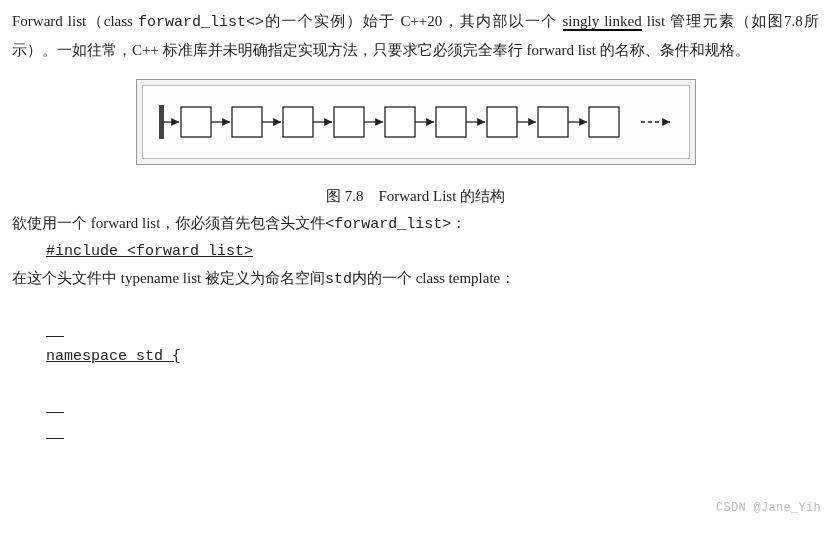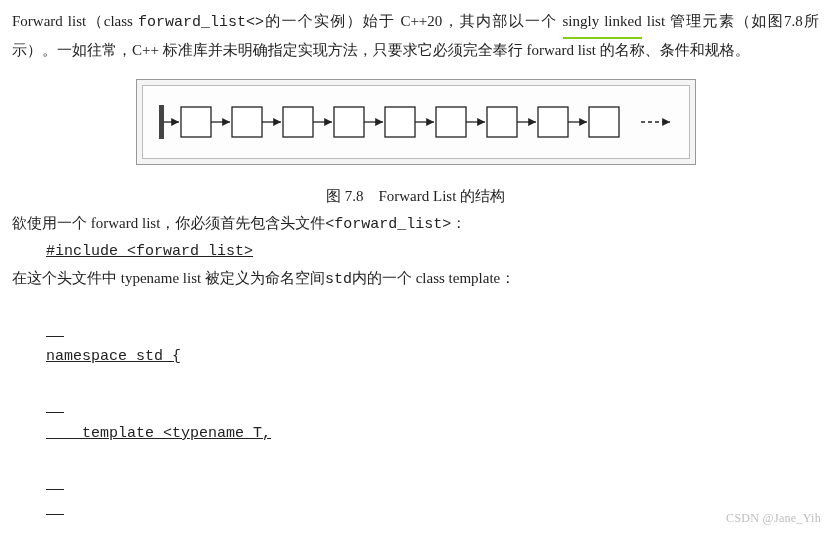--- a/index.html
+++ b/index.html
@@ -11,22 +11,22 @@
       line-height: 1.85;
       color: #222;
       padding: 8px 12px;
       background: #fff;
       overflow: hidden;
       position: relative;
     }
     .para { text-align: justify; }
     .mono { font-family: 'Courier New', monospace; }
     .underline-red {
-      border-bottom: 2px solid #84cc16;
-      padding-bottom: 8px;
+      border-bottom: 2px solid #000000;
+      padding-bottom: 0px;
     }
     .diagram-wrap {
       margin: 14px auto 10px;
       width: 560px;
     }
     .diagram-caption {
       text-align: center;
       margin: 18px 0 0;
       font-size: 15px;
     }
@@ -34,24 +34,24 @@
     .code-block {
       font-family: 'Courier New', monospace;
       white-space: pre;
       padding-left: 34px;
       line-height: 1.7;
       text-decoration: underline;
     }
     .watermark {
       position: absolute;
       right: 10px;
-      bottom: 10px;
+      bottom: 20px;
       font-size: 12px;
       color: #bdbdbd;
-      font-family: Liberation Serif, serif;
+      font-family: Liberation Mono, monospace;
       letter-spacing: 0.3px;
     }
   </style>
 </head>
 <body>
 
 <p class="para">
   <span>Forward list（class </span><span class="mono">forward_list&lt;&gt;</span><span>的一个实例）始于 C++20，其内部以一个 </span><span class="underline-red">singly linked</span><span> list 管理元素（如图7.8所示）。一如往常，C++ 标准库并未明确指定实现方法，只要求它必须完全奉行 forward list 的名称、条件和规格。</span>
 </p>
 
@@ -94,18 +94,17 @@
 <p class="para">
   <span>欲使用一个 forward list，你必须首先包含头文件</span><span class="mono">&lt;forward_list&gt;</span><span>：</span>
 </p>
 <p class="code-block">#include &lt;forward_list&gt;</p>
 
 <p class="para">
   <span>在这个头文件中 typename list 被定义为命名空间</span><span class="mono">std</span><span>内的一个 class template：</span>
 </p>
 <div class="code-block">
   <div>namespace std {</div>
-  <div>    template &lt;typename T,</div>
   
   
 </div>
 
 <div class="watermark">CSDN @Jane_Yih</div>
 
 </body></html>

